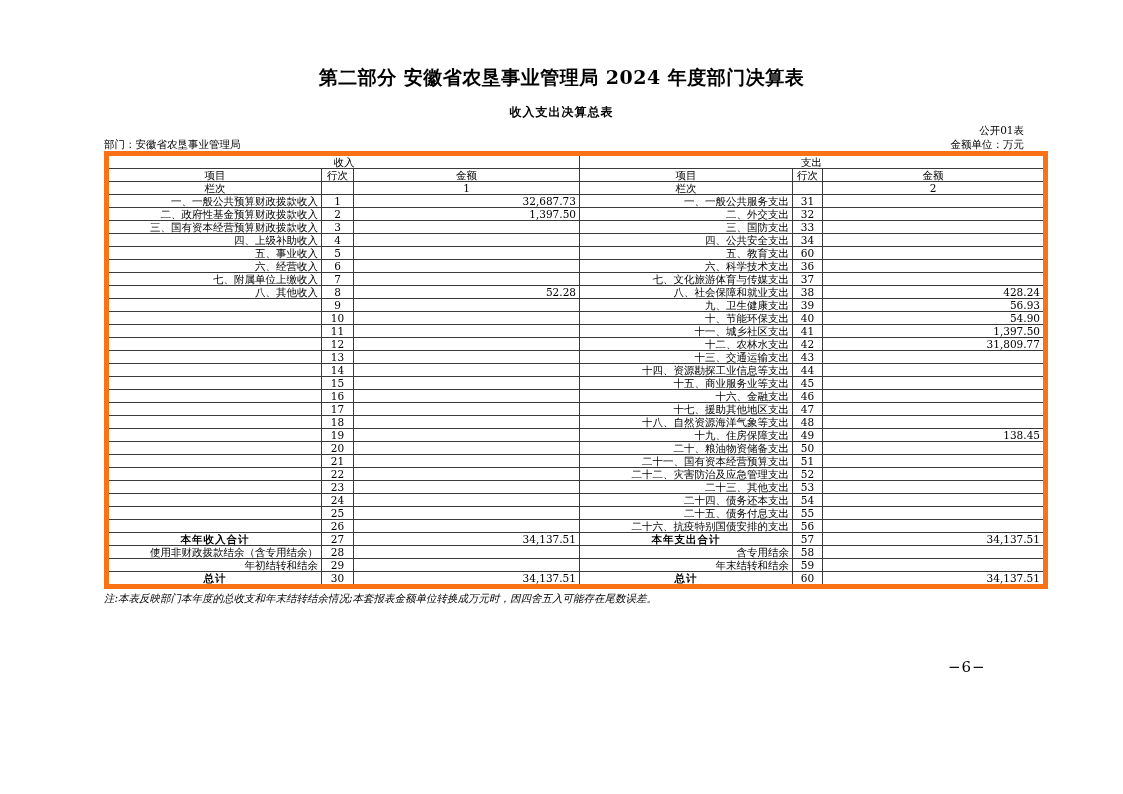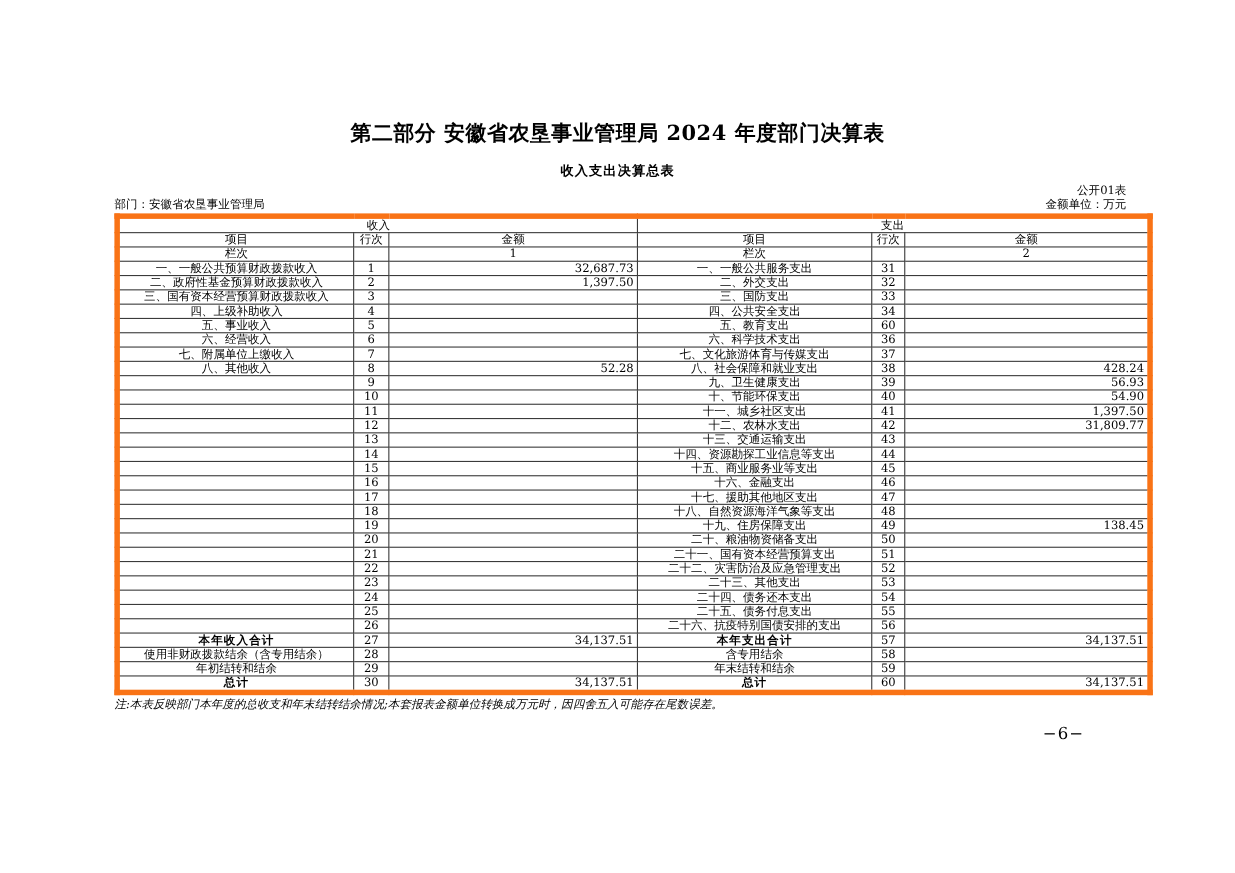--- a/index.html
+++ b/index.html
@@ -2,45 +2,45 @@
 <html><head>
 <meta charset="utf-8">
 <style>
   * { margin:0; padding:0; box-sizing:border-box; }
   html,body { background:#ffffff; }
   body {
     width:1123px; height:794px; position:relative; overflow:hidden;
     font-family:"DejaVu Serif","Liberation Serif",serif; color:#000;
   }
   .title {
-    padding-top:108px; text-align:center;
+    padding-top:65px; text-align:center;
     font-size:19px; font-weight:bold; letter-spacing:0.5px;
   }
   .subtitle {
     margin-top:13px; text-align:center;
     font-size:12px; font-weight:bold; letter-spacing:1px;
   }
   .table-area { width:920px; margin-left:104px; margin-top:3px; }
   .table-code { text-align:right; font-size:10.5px; line-height:13px; }
   .meta-line {
     display:flex; justify-content:space-between;
-    font-size:10.5px; line-height:14px;font-family:Liberation Serif, serif;
+    font-size:10.5px; line-height:14px;
   }
   table.budget {
     width:939px; border-collapse:collapse; table-layout:fixed;
     border:5px solid #f97316;
   }
   table.budget th, table.budget td {
     border:1px solid #3a3a3a;
     font-size:10.5px; font-weight:normal;
     height:12.6px; line-height:12px;
     padding:0 3px; overflow:hidden; white-space:nowrap;
   }
   table.budget thead th { text-align:center; }
-  td.item   { text-align:center; }
+  td.item   { text-align:right; }
   td.rowno  { text-align:center; }
   td.amount { text-align:right; }
   tr.total-row td.item { font-weight:bold; text-align:center; letter-spacing:1px; }
   .note { margin-top:2px; font-size:10.5px; line-height:14px;font-style:italic; }
   .page-number {
     position:absolute; left:948px; top:658px;
     font-size:15px; letter-spacing:1px;
   }
 </style>
 </head>

